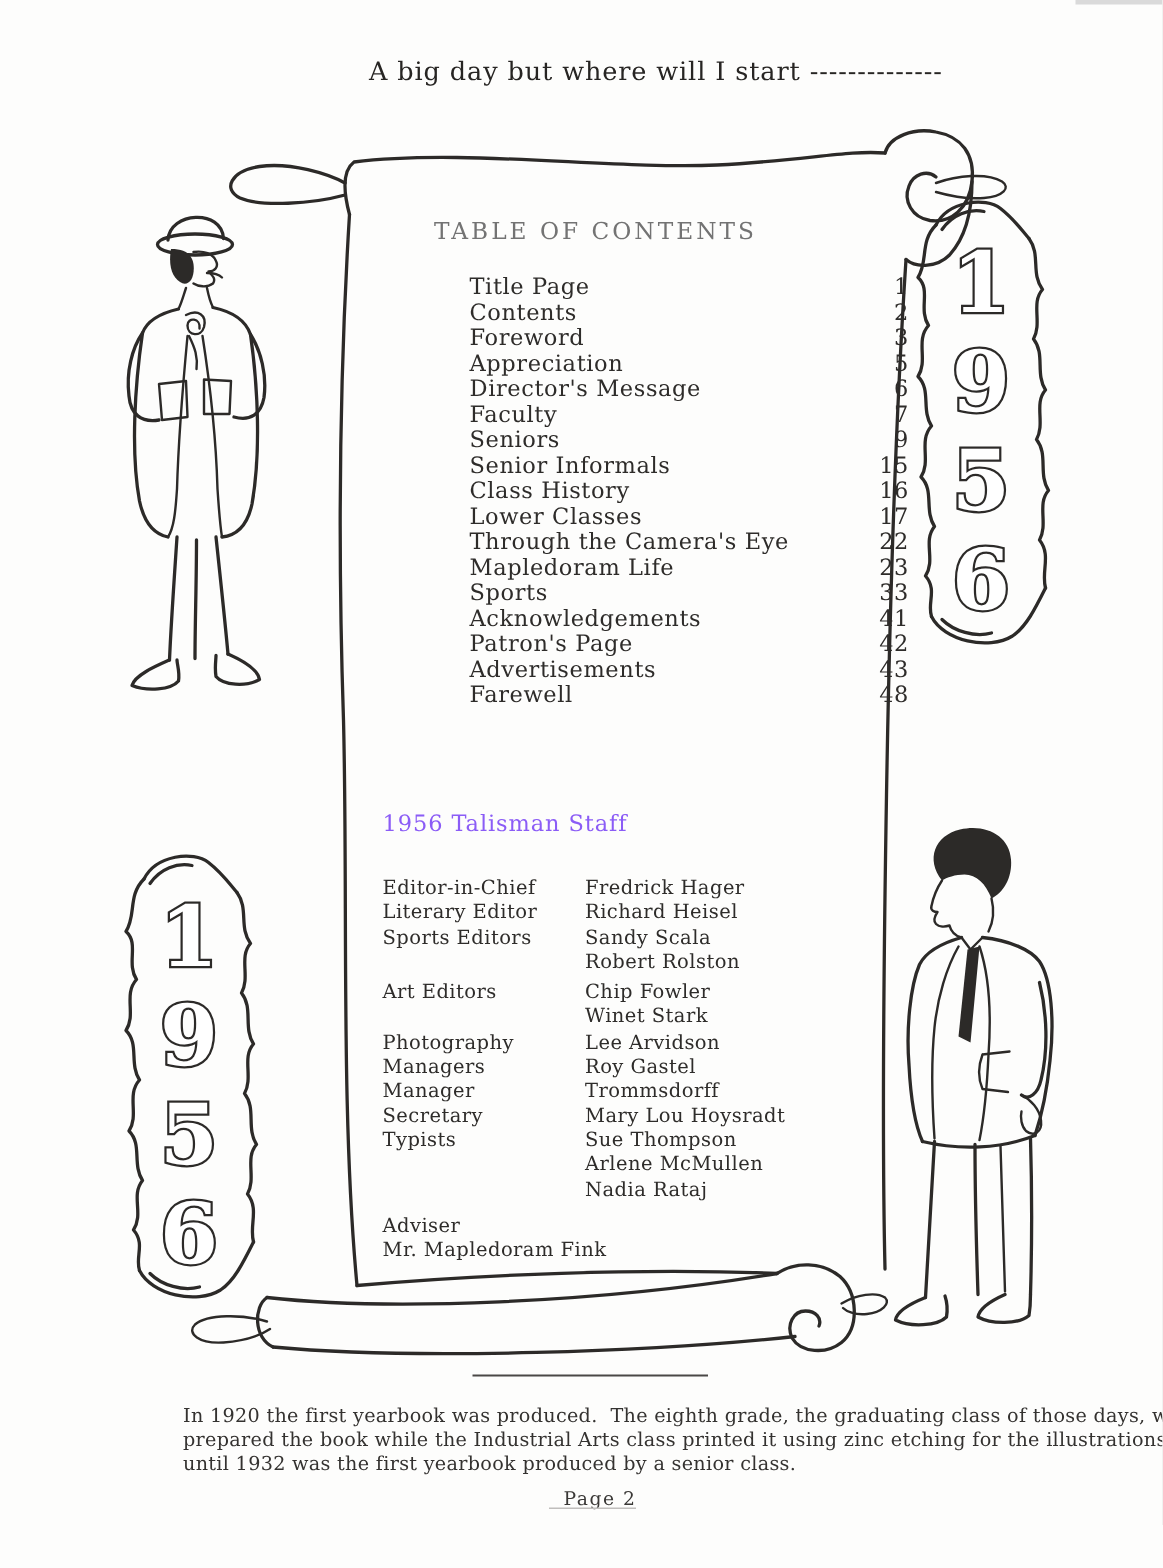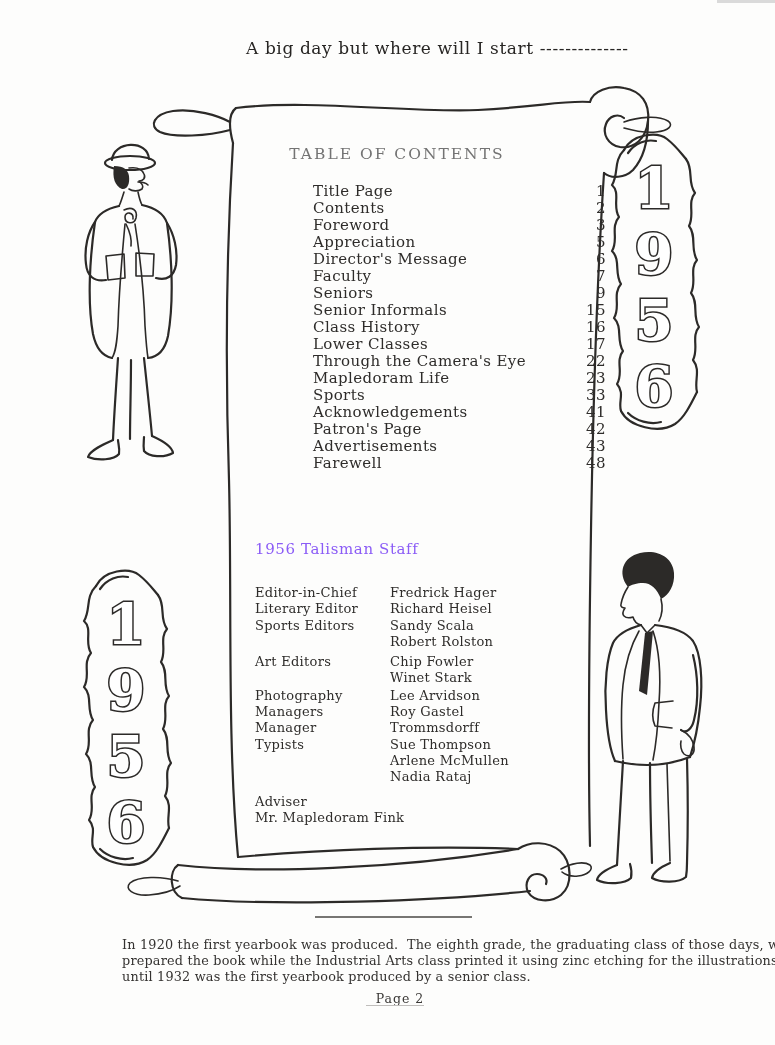--- a/index.html
+++ b/index.html
@@ -277,20 +277,24 @@
       </div>
       <div class="staff-row">
         <span class="staff-role">Managers</span>
         <span class="staff-name">Roy Gastel</span>
       </div>
       <div class="staff-row">
         <span class="staff-role">Manager</span>
         <span class="staff-name">Trommsdorff</span>
       </div>
       <div class="staff-row">
+        <span class="staff-role">Secretary</span>
+        <span class="staff-name">Mary Lou Hoysradt</span>
+      </div>
+      <div class="staff-row">
         <span class="staff-role">Typists</span>
         <span class="staff-name">Sue Thompson</span>
       </div>
       <div class="staff-row">
         <span class="staff-role"></span>
         <span class="staff-name">Arlene McMullen</span>
       </div>
       <div class="staff-row">
         <span class="staff-role"></span>
         <span class="staff-name">Nadia Rataj</span>

